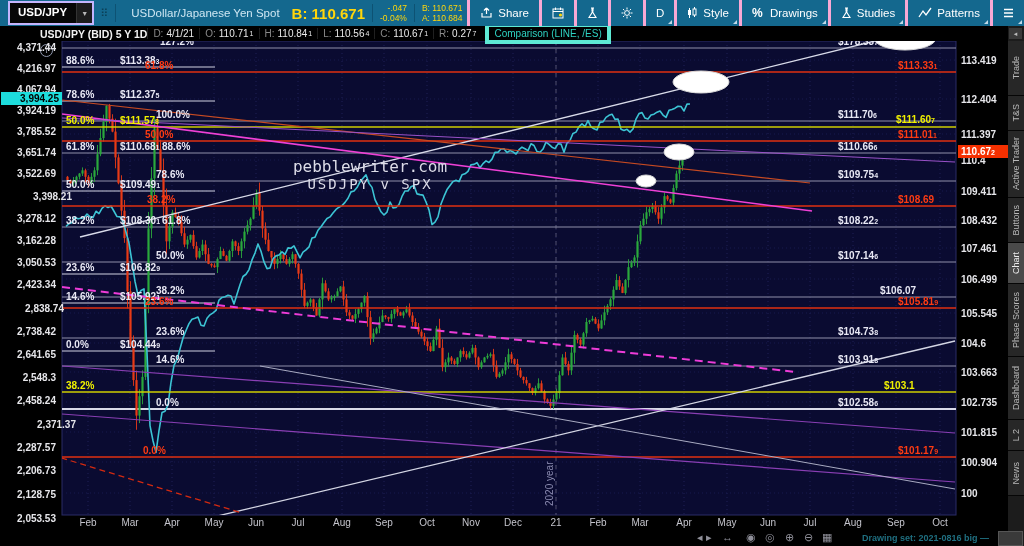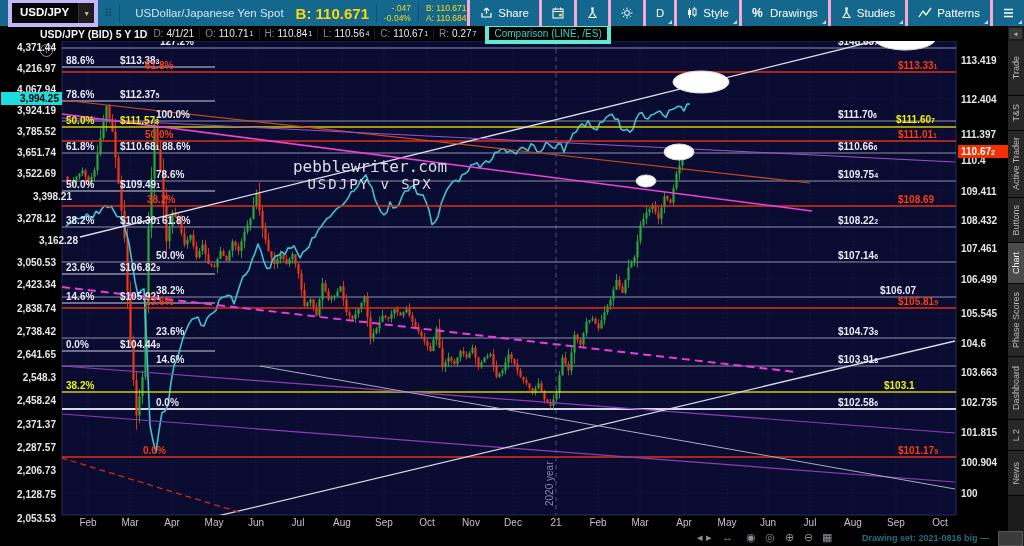--- a/index.html
+++ b/index.html
@@ -1,21 +1,21 @@
 <!DOCTYPE html>
 <html><head>
 <meta charset="utf-8">
 <style>
   html,body{margin:0;padding:0;background:#000;}
   #app{position:relative;width:1024px;height:546px;background:#000;overflow:hidden;
        font-family:"Liberation Sans",sans-serif;-webkit-font-smoothing:antialiased;}
   
   #toolbar{position:absolute;left:0;top:0;width:1024px;height:26px;background:#14688e;
            display:flex;align-items:center;z-index:10;}
-  #symbol-box{margin-left:8px;height:20px;background:#070707;border:4px solid #c4b5fd;
+  #symbol-box{margin-left:8px;height:20px;background:#070707;border:2px solid #c4b5fd;
               display:flex;align-items:stretch;cursor:pointer;}
   #symbol-box .sym{color:#fff;font-size:11.5px;font-weight:bold;padding:3px 9px 0 8px;}
   #symbol-box .caret{width:15px;background:#1d1d1d;color:#b9b9b9;font-size:7px;
                      display:flex;align-items:center;justify-content:center;border-left:1px solid #333;}
   .tsep{width:1px;height:18px;background:#0d5273;margin:0 7px;}
   #link-icon{color:#0b3f57;font-size:11px;margin-left:6px;}
   #symbol-desc{color:#cfe7f3;font-size:11.5px;margin-left:8px;}
   #bid-big{color:#ffd60a;font-size:15px;font-weight:bold;margin-left:12px;white-space:nowrap;}
   .ystack{color:#ffd60a;font-size:8.5px;line-height:10px;text-align:right;white-space:nowrap;}
   #toolbar-right{margin-left:auto;display:flex;height:100%;align-items:stretch;}
@@ -769,29 +769,29 @@
   </div>
 <div class="ltick" style="top: 42px;">4,371.44</div>
     <div class="ltick" style="top: 63px;">4,216.97</div>
     <div class="ltick" style="top: 84px;">4,067.94</div>
     <div class="ltick" style="top: 105px;">3,924.19</div>
     <div class="ltick" style="top: 126px;">3,785.52</div>
     <div class="ltick" style="top: 147px;">3,651.74</div>
     <div class="ltick" style="top: 168px;">3,522.69</div>
     <div class="ltick" style="top: 191px; margin-left: 16px;">3,398.21</div>
     <div class="ltick" style="top: 213px;">3,278.12</div>
-    <div class="ltick" style="top: 235px; padding-left: 22px;">3,162.28</div>
+    <div class="ltick" style="top: 235px;">3,162.28</div>
     <div class="ltick" style="top: 257px;">3,050.53</div>
     <div class="ltick" style="top: 279px;">2,423.34</div>
-    <div class="ltick" style="top: 303px;">2,838.74</div>
+    <div class="ltick" style="top: 303px; margin-left: 8px;">2,838.74</div>
     <div class="ltick" style="top: 326px;">2,738.42</div>
     <div class="ltick" style="top: 349px;">2,641.65</div>
     <div class="ltick" style="top: 372px;">2,548.3</div>
     <div class="ltick" style="top: 395px;">2,458.24</div>
-    <div class="ltick" style="top: 419px;">2,371.37</div>
+    <div class="ltick" style="top: 419px; padding-left: 20px;">2,371.37</div>
     <div class="ltick" style="top: 442px;">2,287.57</div>
     <div class="ltick" style="top: 465px;">2,206.73</div>
     <div class="ltick" style="top: 489px;">2,128.75</div>
     <div class="ltick" style="top: 513px;">2,053.53</div>
     <div class="rtick" style="top: 55px;">113.419</div>
     <div class="rtick" style="top: 94px;">112.404</div>
     <div class="rtick" style="top: 129px;">111.397</div>
     <div class="rtick" style="top: 155px;">110.4</div>
     <div class="rtick" style="top: 186px;">109.411</div>
     <div class="rtick" style="top: 215px;">108.432</div>
@@ -827,21 +827,21 @@
     <div class="mon" style="left: 940px;">Oct</div>
     <div class="nav" style="left: 697px;">◂</div>
     <div class="nav" style="left: 706px;">▸</div>
     <div class="nav" style="left: 722px;">↔</div>
     <div class="nav" style="left: 746px;">◉</div>
     <div class="nav" style="left: 765px;">◎</div>
     <div class="nav" style="left: 785px;">⊕</div>
     <div class="nav" style="left: 804px;">⊖</div>
     <div class="nav" style="left: 822px;">▦</div>
     <div class="fib" style="left: 160px; top: 37px; color: rgb(232, 232, 244);"><span>127.2%</span></div>
-    <div class="fib" style="left: 838px; top: 37px; color: rgb(232, 232, 244);"><span>$148.63</span><span class="s">7</span></div>
+    <div class="fib" style="left: 838px; top: 37px; color: rgb(232, 232, 244);"><span>$178.33</span><span class="s">7</span></div>
     <div class="fib" style="left: 66px; top: 56px; color: rgb(232, 232, 244);"><span>88.6%</span></div>
     <div class="fib" style="left: 120px; top: 56px; color: rgb(232, 232, 244);"><span>$113.38</span><span class="s">3</span></div>
     <div class="fib" style="left: 145px; top: 61px; color: rgb(255, 59, 18);"><span>61.8%</span></div>
     <div class="fib" style="left: 898px; top: 61px; color: rgb(255, 59, 18);"><span>$113.33</span><span class="s">1</span></div>
     <div class="fib" style="left: 66px; top: 90px; color: rgb(232, 232, 244);"><span>78.6%</span></div>
     <div class="fib" style="left: 120px; top: 90px; color: rgb(232, 232, 244);"><span>$112.37</span><span class="s">5</span></div>
     <div class="fib" style="left: 156px; top: 110px; color: rgb(232, 232, 244);"><span>100.0%</span></div>
     <div class="fib" style="left: 838px; top: 110px; color: rgb(232, 232, 244);"><span>$111.70</span><span class="s">6</span></div>
     <div class="fib" style="left: 66px; top: 116px; color: rgb(240, 240, 0);"><span>50.0%</span></div>
     <div class="fib" style="left: 120px; top: 116px; color: rgb(240, 240, 0);"><span>$111.57</span><span class="s">8</span></div>

